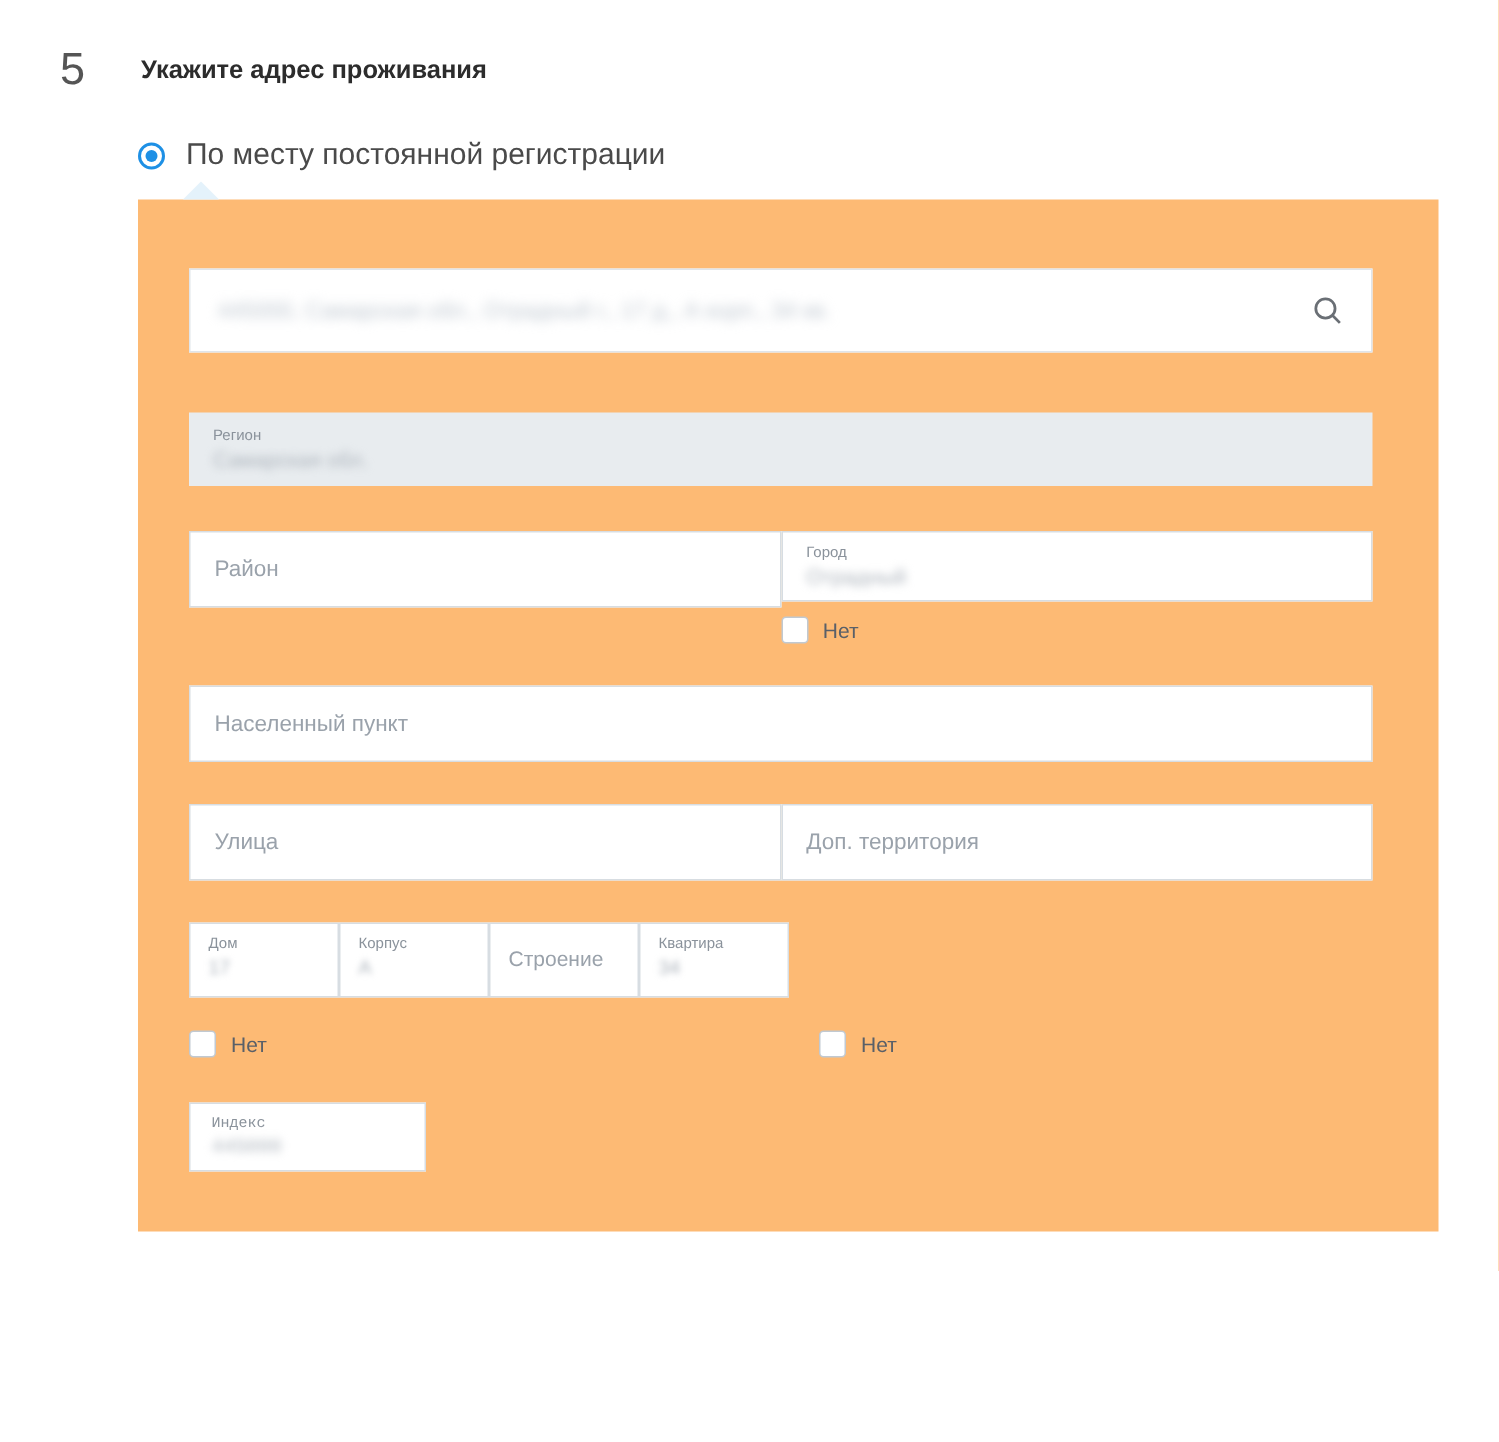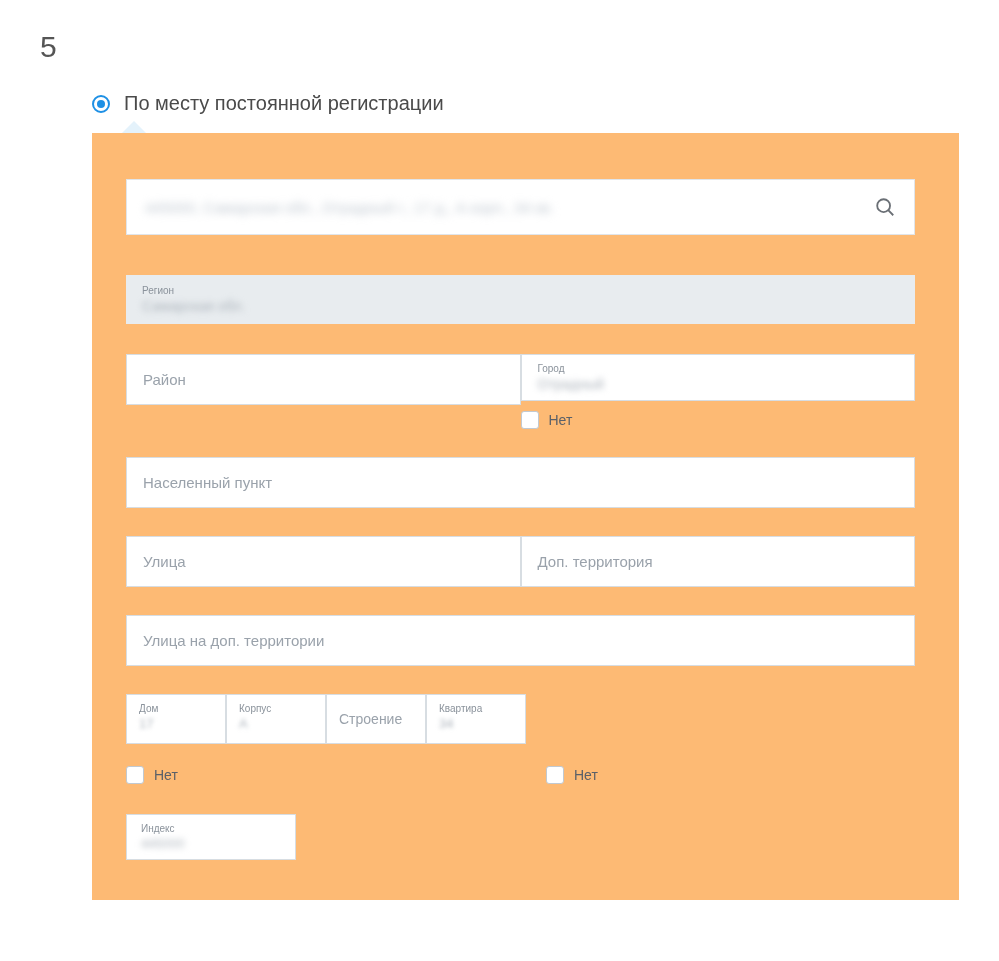--- a/index.html
+++ b/index.html
@@ -183,36 +183,38 @@
       color: #9aa2ab;
     }
     .small-checks {
       display: flex;
       margin-bottom: 30px;
     }
     .small-checks .checkbox-row:first-child {
       width: 420px;
     }
     .index-field {
-      width: 170px;
+      width: 158px;
       background: #fff;
       border: 1px solid #d7dde2;
       padding: 8px 14px;
+      font-family: Liberation Mono, monospace;
     }
     .index-field .val {
       font-size: 13px;
       color: #aeb5bd;
       filter: blur(3px);
     }
   </style>
 </head>
 <body>
 
 <div class="step-header">
   <div class="step-number">5</div>
+  <div class="step-title">Укажите адрес проживания</div>
 </div>
 
 <div class="radio-row">
   <span class="radio-outer">
       <span class="radio-inner"></span>
     </span>
   <span class="radio-label">По месту постоянной регистрации</span>
 </div>
 
 <div class="panel">
@@ -254,25 +256,20 @@
 
   <div class="form-row">
     <div class="form-col">
       <div class="text-field">Улица</div>
     </div>
     <div class="form-col">
       <div class="text-field">Доп. территория</div>
     </div>
   </div>
 
-  <div class="form-row">
-    <div class="form-col form-col-half">
-      <div class="text-field">Улица на доп. территории</div>
-    </div>
-  </div>
 
   <div class="small-row">
     <div class="small-field">
       <div class="field-label-small">Дом</div>
       <div class="val">17</div>
     </div>
     <div class="small-field">
       <div class="field-label-small">Корпус</div>
       <div class="val">А</div>
     </div>

